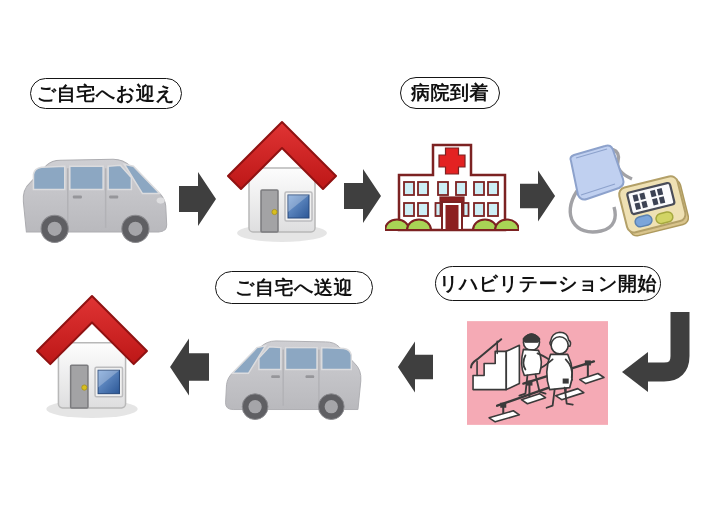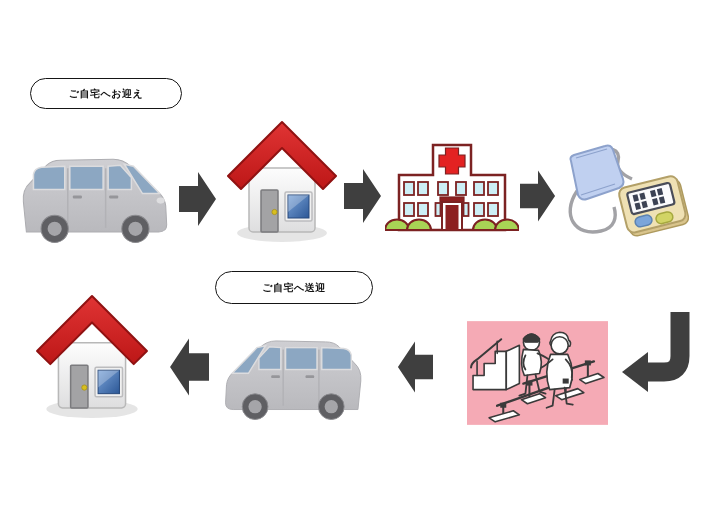--- a/index.html
+++ b/index.html
@@ -1,20 +1,20 @@
 <!DOCTYPE html>
 <html><head>
 <meta charset="utf-8">
 <style>
   html,body{margin:0;padding:0;background:#fff;}
   .stage{position:relative;width:718px;height:508px;background:#ffffff;overflow:hidden;
          font-family:"DejaVu Sans","Liberation Sans",sans-serif;}
   .bubble{position:absolute;display:flex;align-items:center;justify-content:center;
           background:#ffffff;border:1.7px solid #151515;border-radius:999px;
-          font-size:10px;font-weight:bold;color:#111;white-space:nowrap;letter-spacing:.5px;}
+          font-size:19px;font-weight:bold;color:#111;white-space:nowrap;letter-spacing:.5px;}
   .art{position:absolute;}
   .art svg{display:block;width:100%;height:100%;}
   .flipped svg{transform:scaleX(-1);}
 </style>
 </head>
 <body>
 
 <div class="stage">
 
   <svg width="0" height="0" style="position:absolute" aria-hidden="true">
@@ -32,21 +32,23 @@
           <stop offset="1" stop-color="#bd1717"></stop>
       </linearGradient>
       <linearGradient id="vanBody" x1="0" y1="0" x2="0" y2="1">
         <stop offset="0" stop-color="#cfcfd3"></stop>
           <stop offset="1" stop-color="#b9b9bd"></stop>
       </linearGradient>
     </defs>
   </svg>
 
   <div class="bubble" style="left:30px;top:78px;width:150px;height:29px">ご自宅へお迎え</div>
+  <div class="bubble" style="left:400px;top:77px;width:98px;height:30px">病院到着</div>
   <div class="bubble" style="left:215px;top:271px;width:156px;height:31px">ご自宅へ送迎</div>
+  <div class="bubble" style="left:435px;top:266px;width:224px;height:33px">リハビリテーション開始</div>
 
   <div class="art" style="left:10px;top:137px;width:162px;height:106px">
     <svg viewBox="0 0 160 105">
       <path d="M16,94 L13,64 Q12,52 20,45 L36,28 Q41,23 50,23 L102,22 Q112,22 119,29 L147,55 Q153,60 154,68 L155,87 Q155,94 147,94 Z" fill="url(#vanBody)" stroke="#adadb1" stroke-width="1"></path>
       <path d="M23,52 L23,37 Q24,31 31,30 L54,29 L54,52 Z" fill="#8ca7c2" stroke="#dcdcde" stroke-width="1.5"></path>
       <rect x="59" y="29" width="33" height="23" fill="#8ca7c2" stroke="#dcdcde" stroke-width="1.5"></rect>
       <polygon points="97,29 109,28 120,40 120,52 97,52" fill="#8ca7c2" stroke="#dcdcde" stroke-width="1.5"></polygon>
       <polygon points="113,27 122,29 148,56 131,56" fill="#8ca7c2" stroke="#dcdcde" stroke-width="1.5"></polygon>
       <line x1="57" y1="31" x2="57" y2="90" stroke="#b2b2b6" stroke-width="1.5"></line>
       <line x1="94.5" y1="31" x2="94.5" y2="90" stroke="#b2b2b6" stroke-width="1.5"></line>

